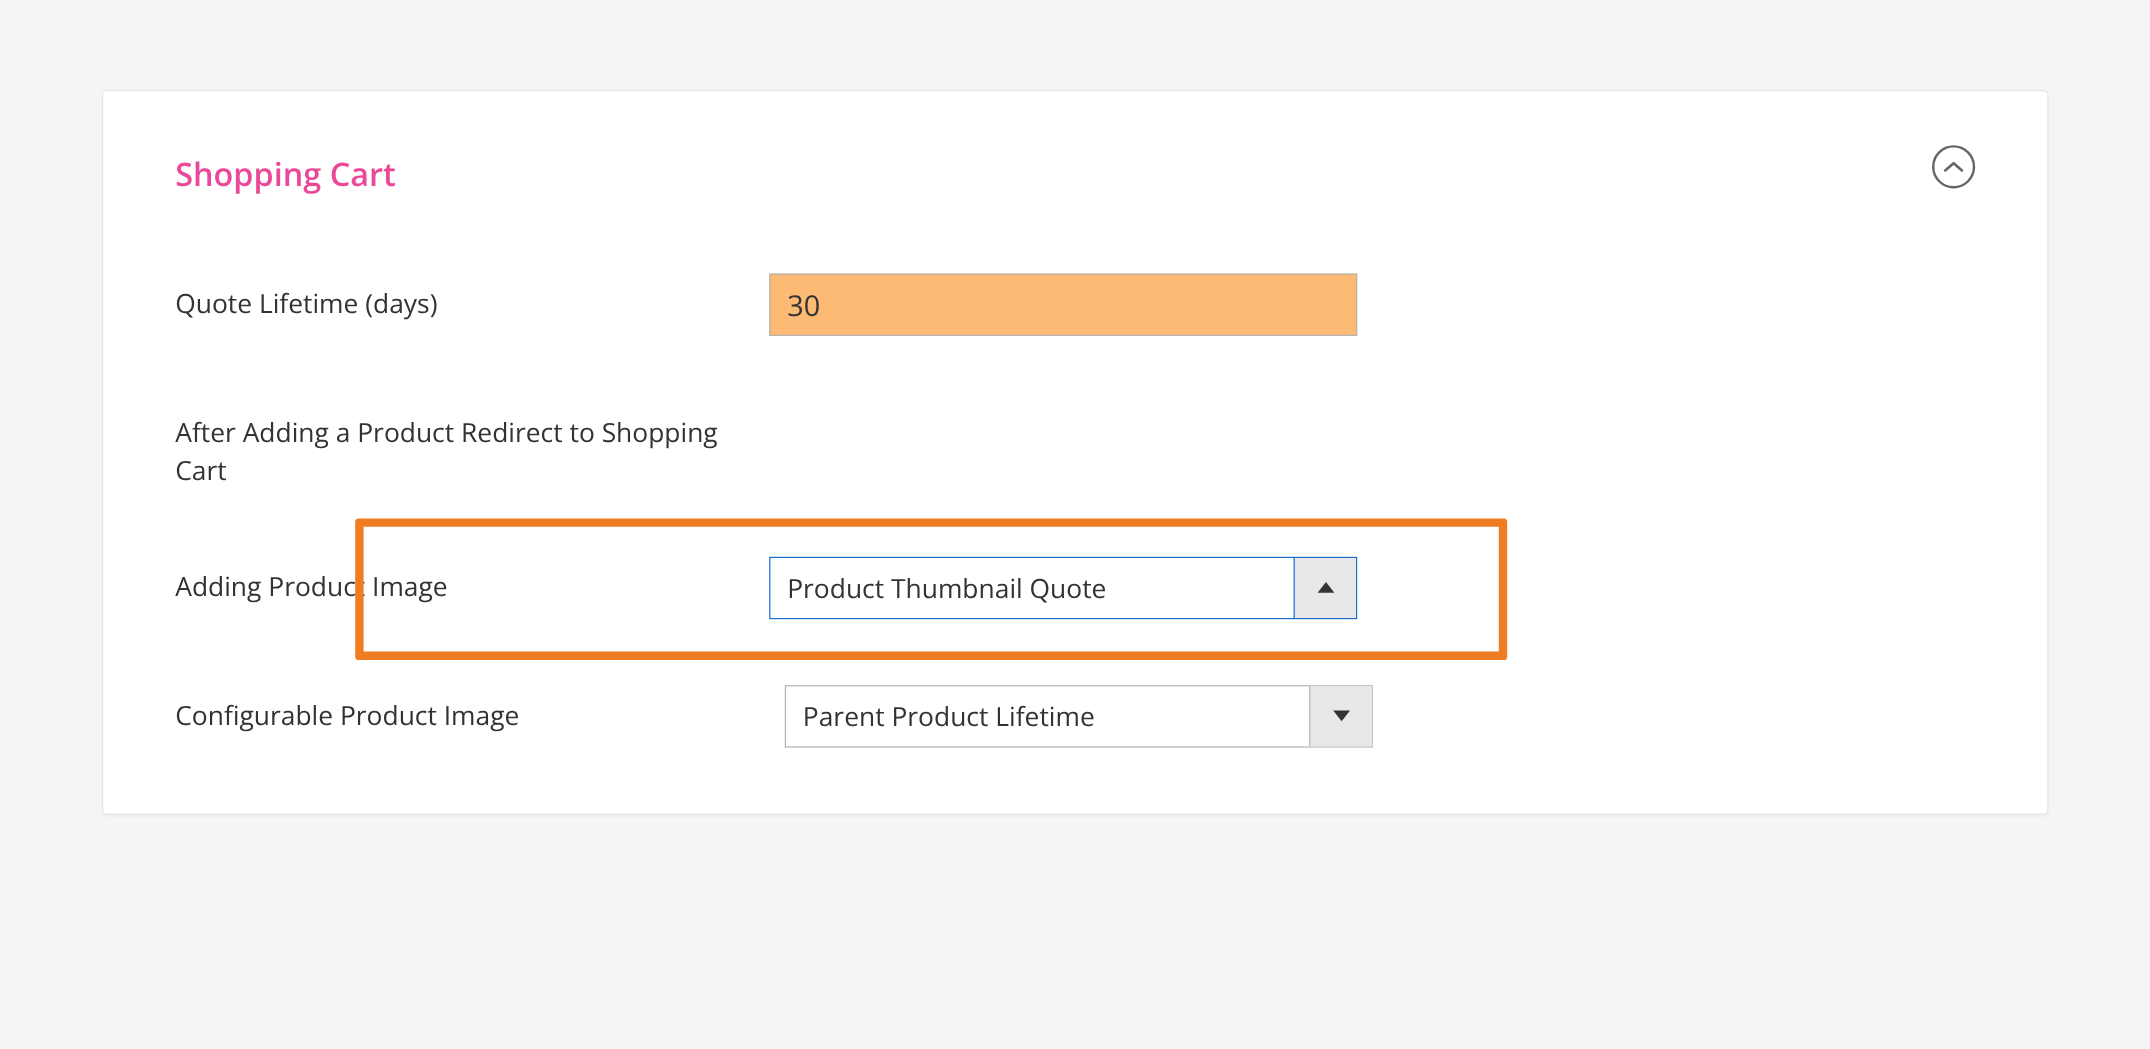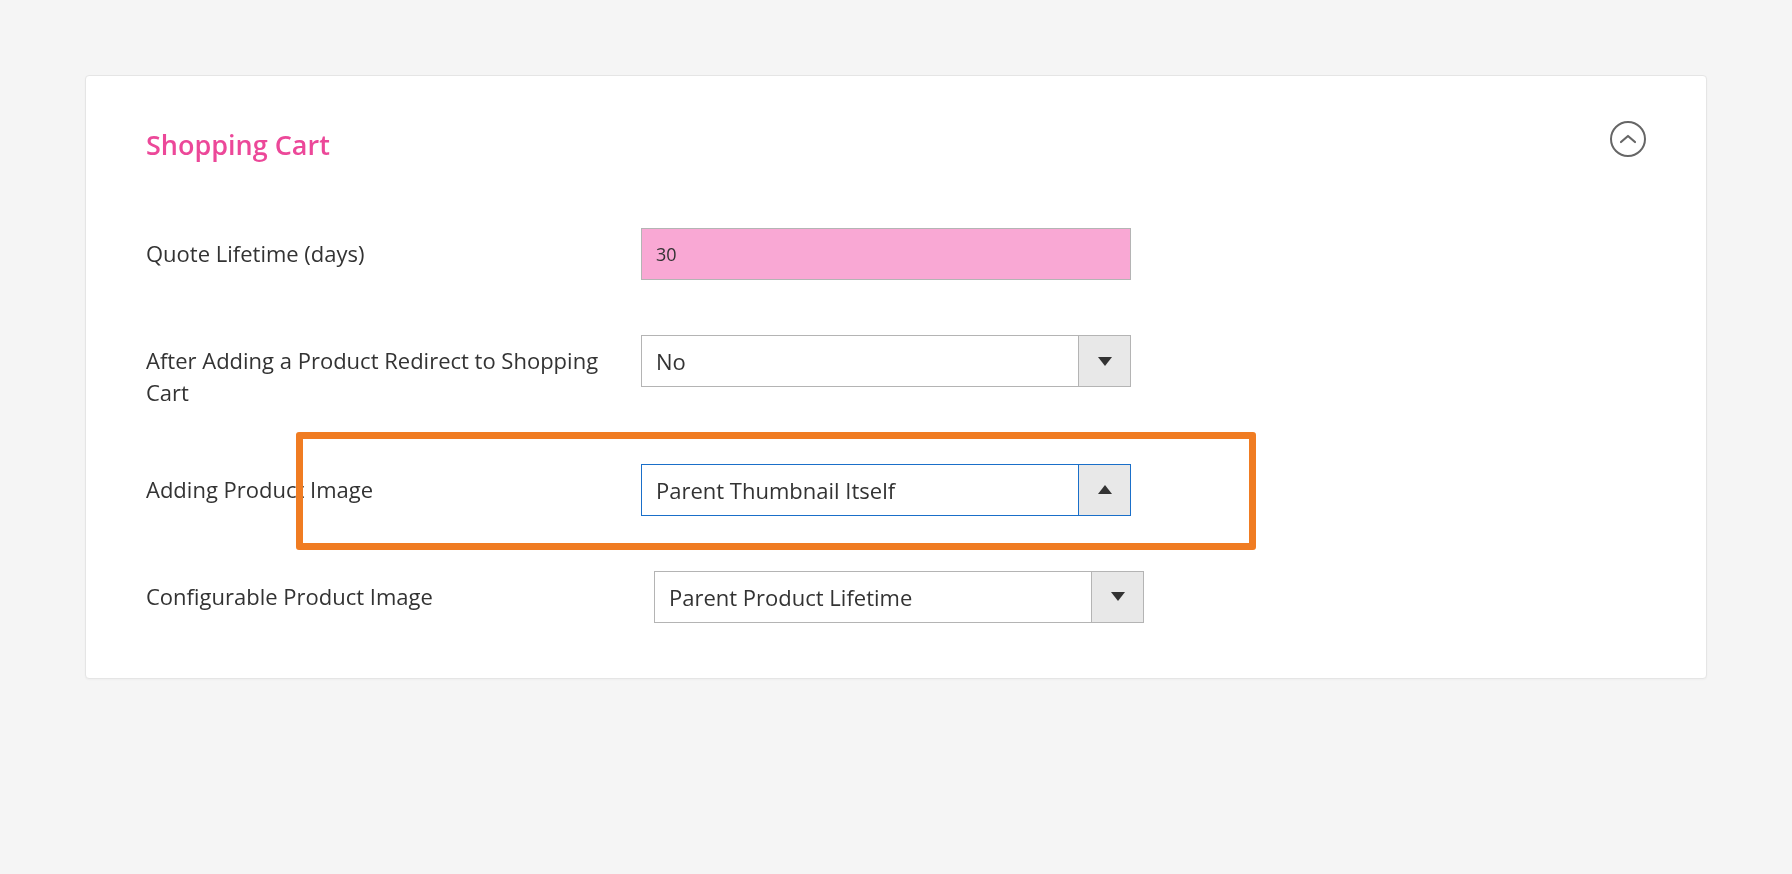--- a/index.html
+++ b/index.html
@@ -70,24 +70,24 @@
       line-height: 1.45;
     }
     .form-control-wrap {
       width: 490px;
     }
     .text-input {
       width: 100%;
       height: 52px;
       border: 1px solid #b4b4b4;
       padding: 0 14px;
-      font-size: 18px;
+      font-size: 24px;
       color: #333333;
       font-family: inherit;
-      background: #f9a8d4;
+      background: #fdba74;
     }
     .select-control {
       width: 100%;
       height: 52px;
       border: 1px solid #b4b4b4;
       display: flex;
       align-items: stretch;
       background: #ffffff;
     }
     .select-control.active {
@@ -154,36 +154,28 @@
 
     <div class="form-row">
       <label class="form-label">Quote Lifetime (days)</label>
       <div class="form-control-wrap">
         <input type="text" class="text-input" value="30" style="">
       </div>
     </div>
 
     <div class="form-row">
       <label class="form-label">After Adding a Product Redirect to Shopping Cart</label>
-      <div class="form-control-wrap">
-        <div class="select-control">
-          <div class="select-value">No</div>
-          <div class="select-arrow-btn">
-            <div class="tri-down"></div>
-          </div>
-        </div>
-      </div>
     </div>
 
     <div class="form-row">
       <div class="highlight-box"></div>
       <label class="form-label">Adding Product Image</label>
       <div class="form-control-wrap">
         <div class="select-control active">
-          <div class="select-value">Parent Thumbnail Itself</div>
+          <div class="select-value">Product Thumbnail Quote</div>
           <div class="select-arrow-btn">
             <div class="tri-up"></div>
           </div>
         </div>
       </div>
     </div>
 
     <div class="form-row">
       <label class="form-label">Configurable Product Image</label>
       <div class="form-control-wrap">

